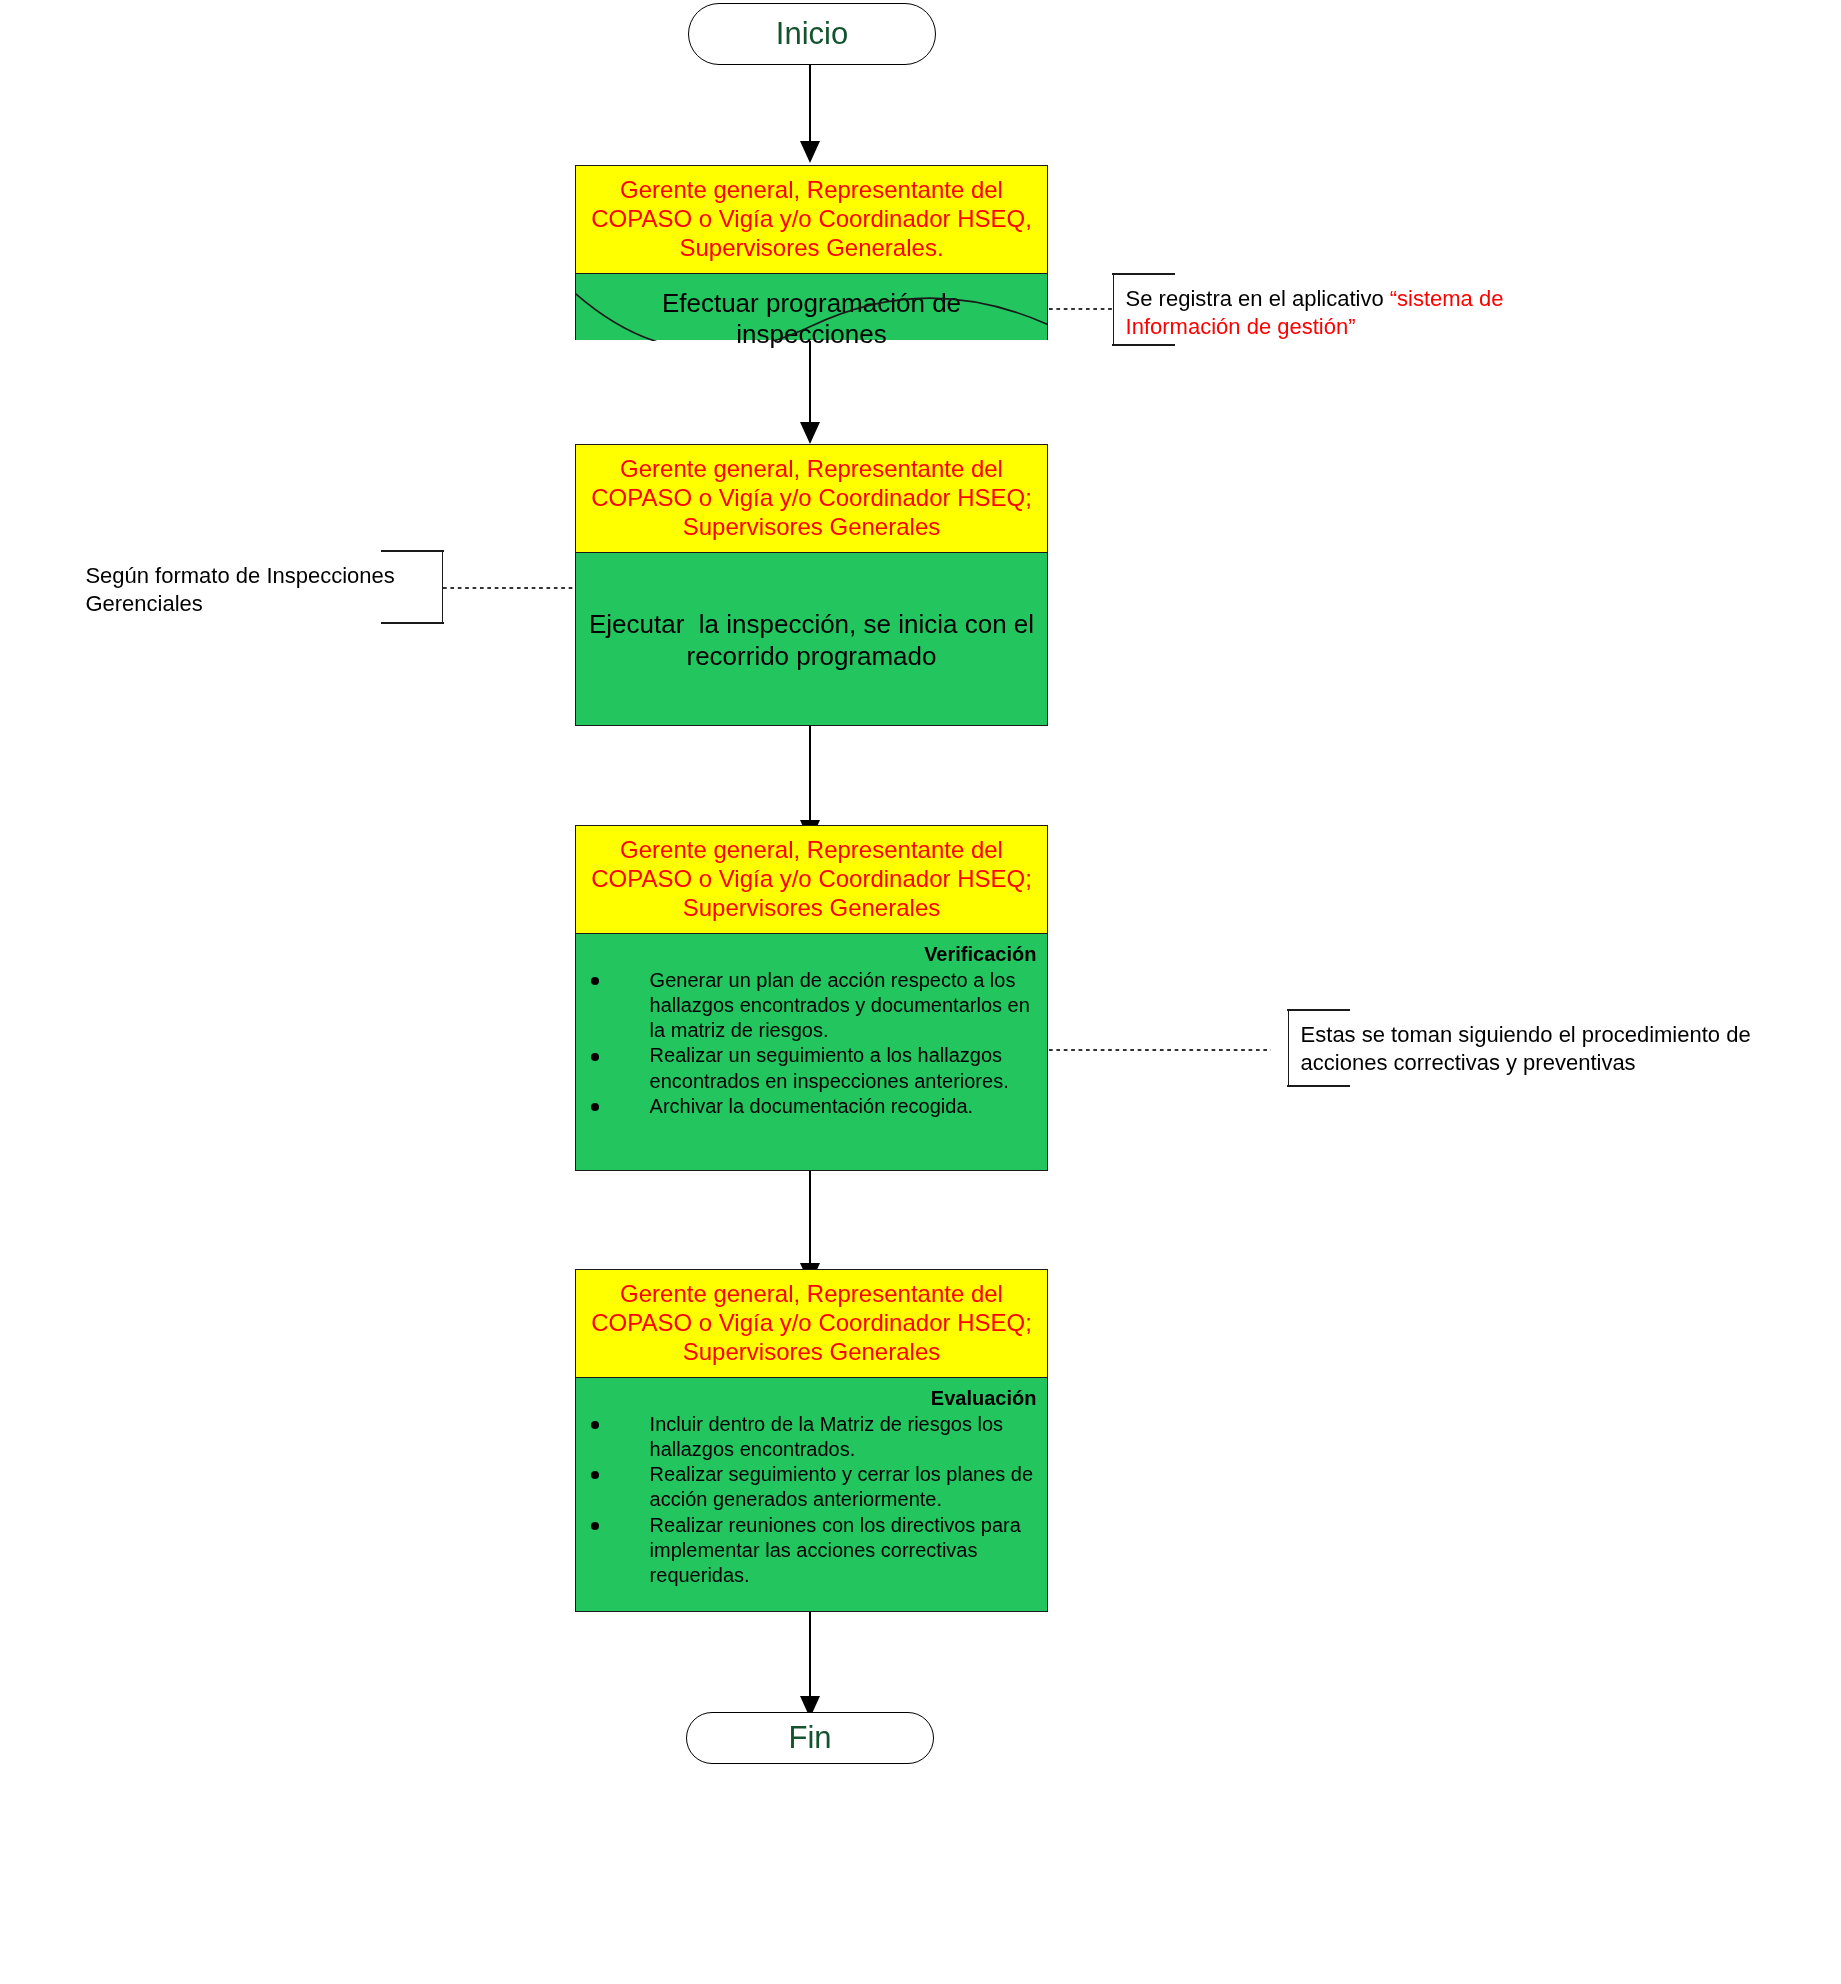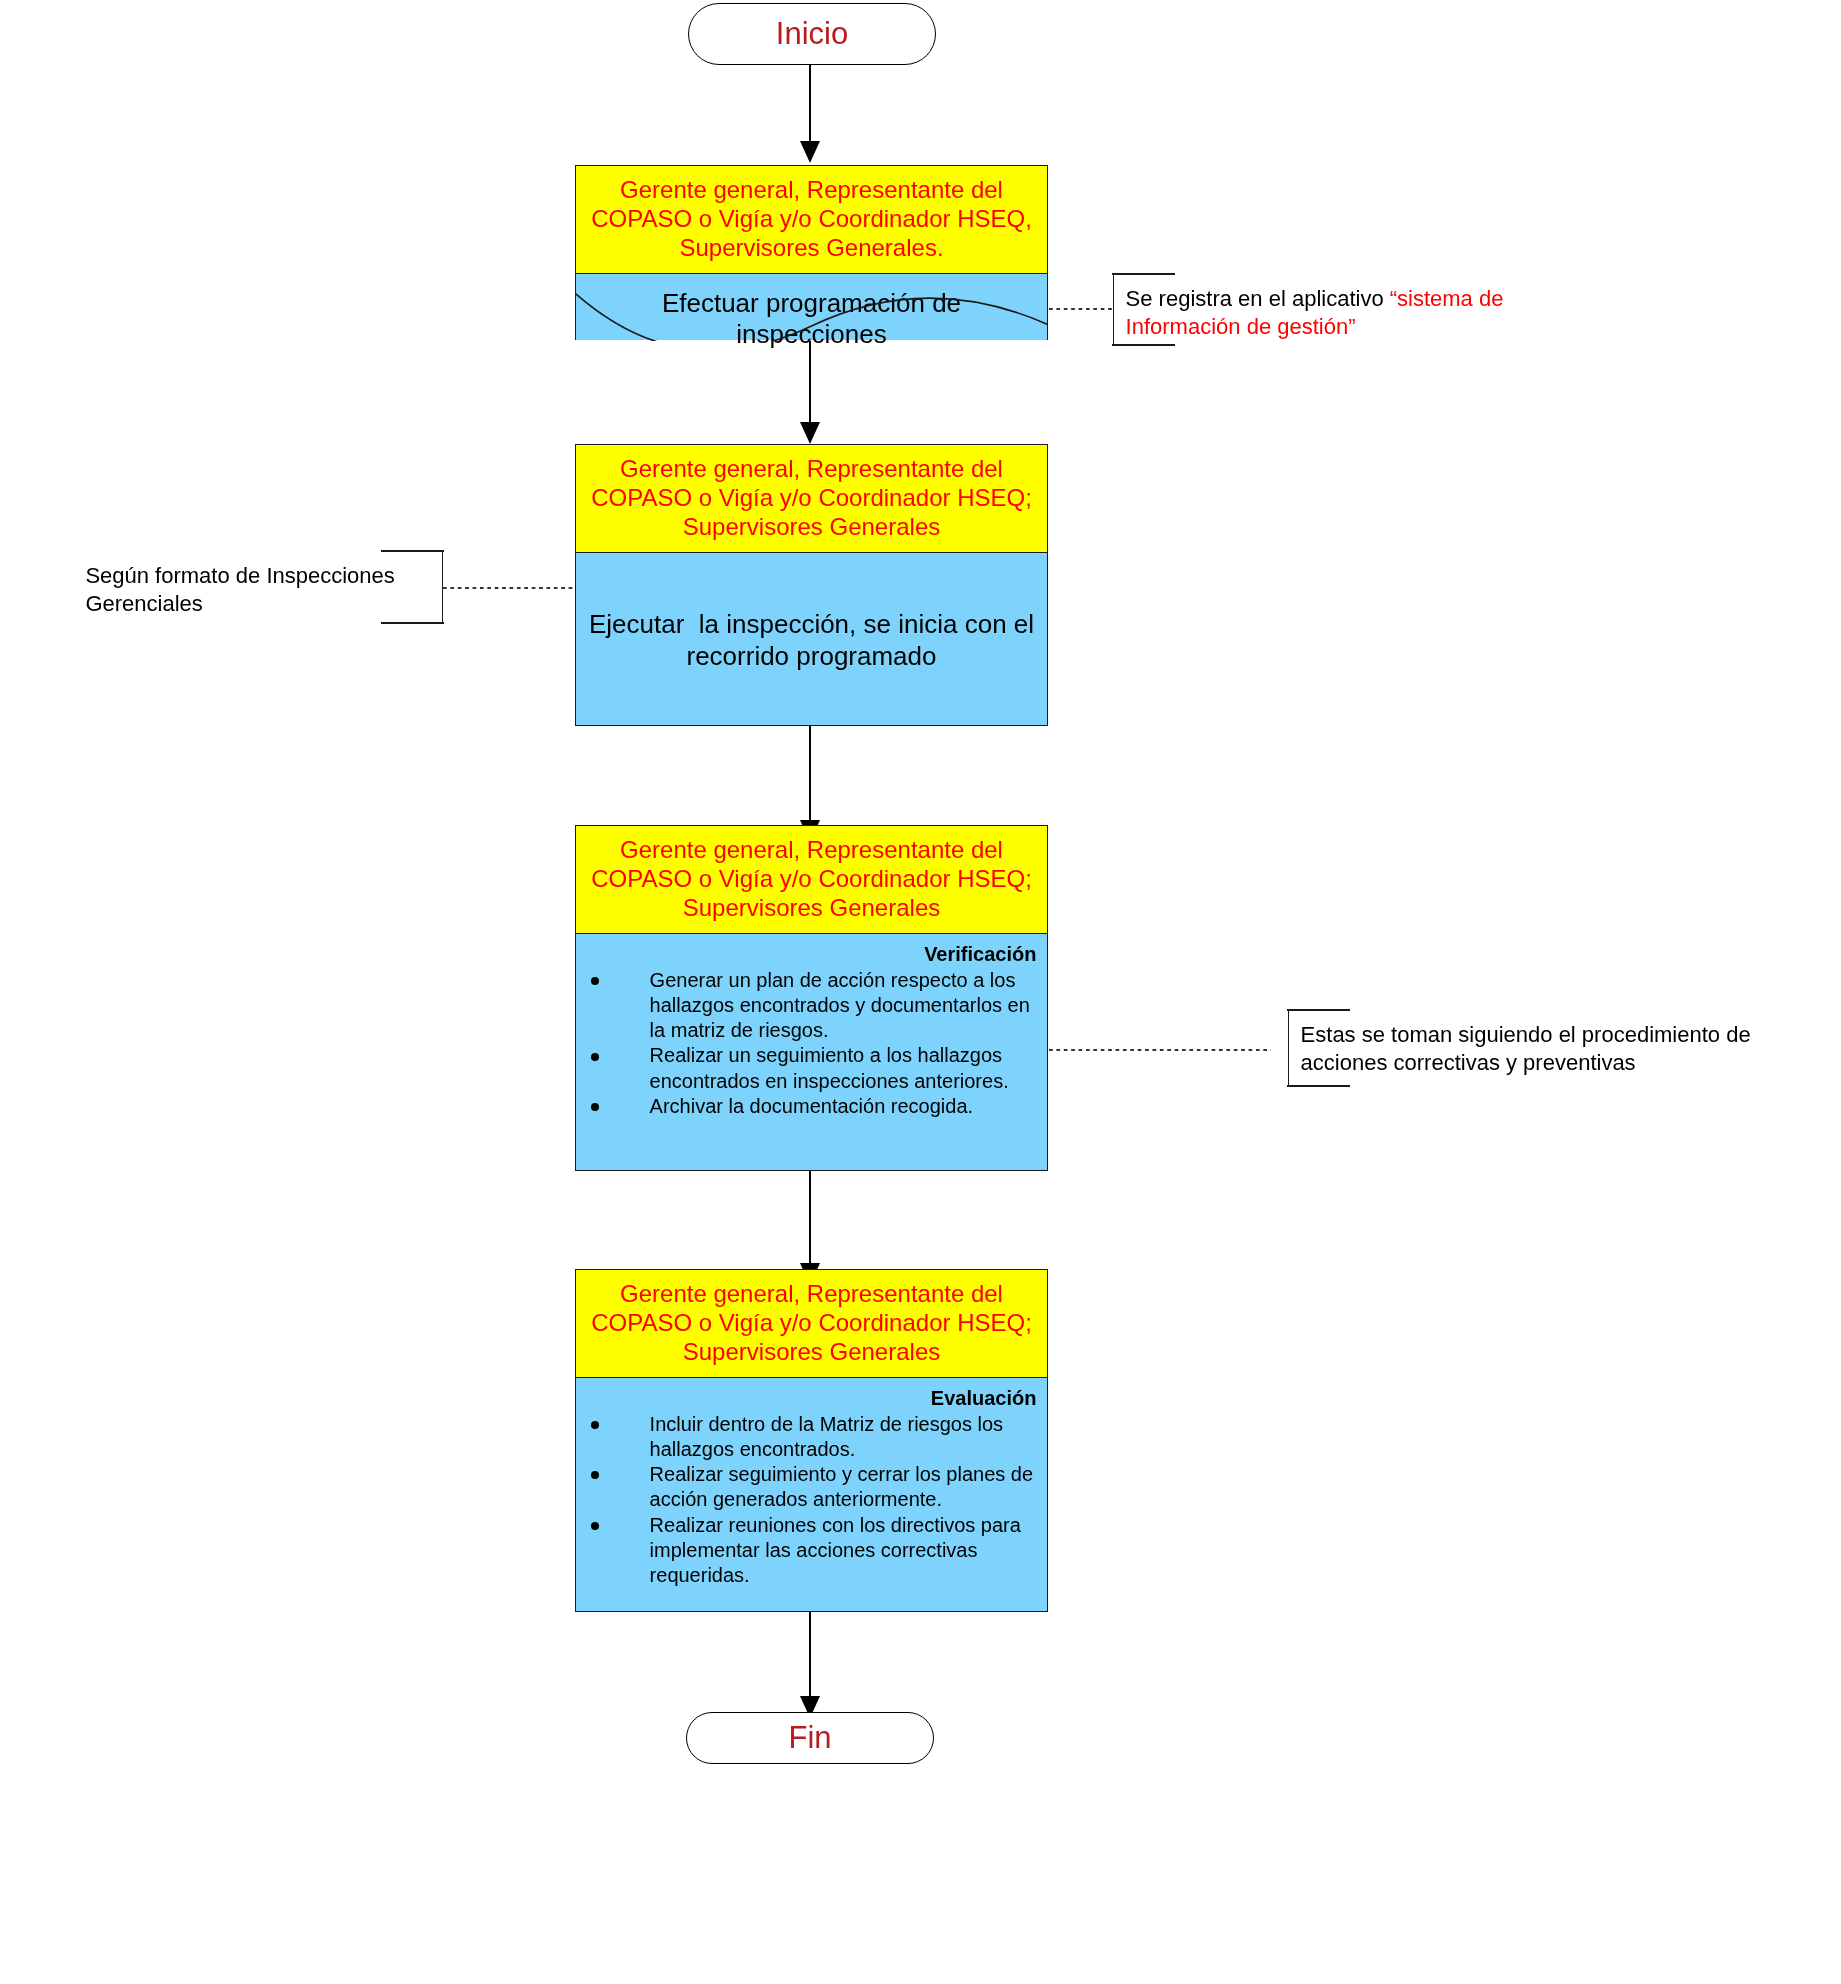--- a/index.html
+++ b/index.html
@@ -22,29 +22,29 @@
   .terminator {
     position: absolute;
     box-sizing: border-box;
     border: 1.6px solid #000000;
     border-radius: 5279px;
     background: #ffffff;
     display: flex;
     align-items: center;
     justify-content: center;
     font-size: 31px;
-    color: #b91c1c;
+    color: #14532d;
     line-height: 1.1;
   }
 
   
   .node {
     position: absolute;
     box-sizing: border-box;
-    background: #7dd3fc;
+    background: #22c55e;
   }
   .node .frame {
     position: absolute;
     inset: 0;
     border: 1.6px solid #1a1a1a;
     box-sizing: border-box;
     pointer-events: none;
   }
   .node.doc .frame {
     border-bottom: none;

